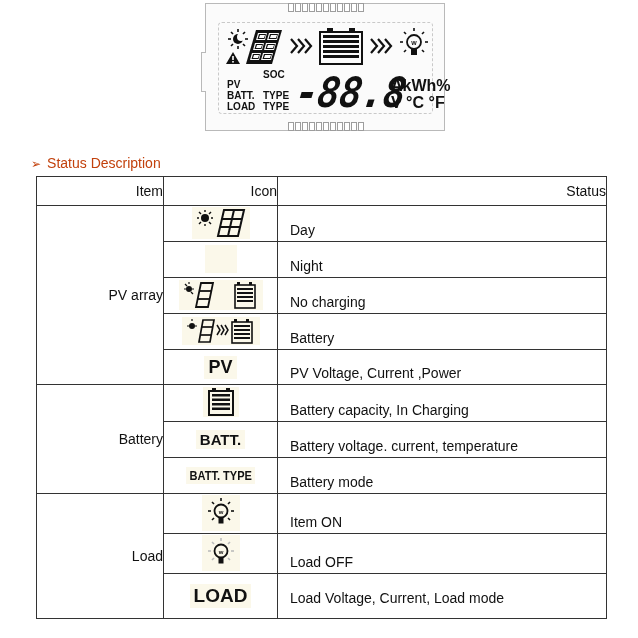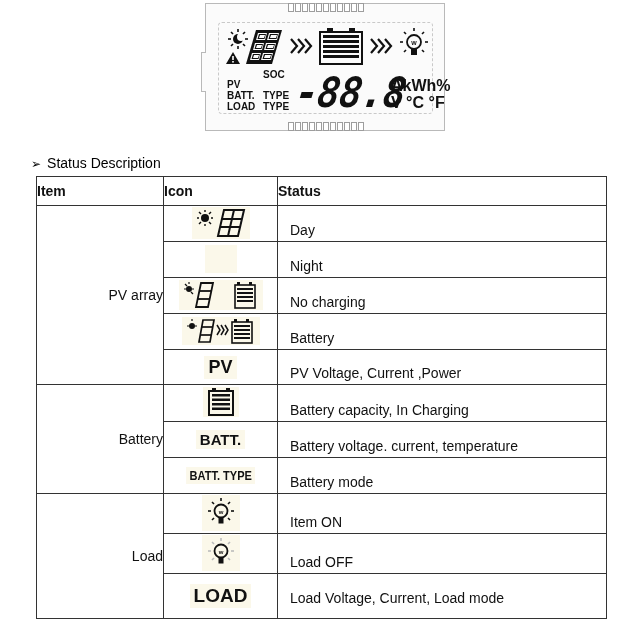--- a/index.html
+++ b/index.html
@@ -10,27 +10,27 @@
   .pins { position:absolute; left:82px; display:flex; gap:1px; }
   .pins.top { top:-1px; }
   .pins.bottom { bottom:-1px; }
   .pin { width:6px; height:9px; border:1px solid #9d9d9d; background:#fff; box-sizing:border-box; }
   .side-tab { position:absolute; left:-5px; top:48px; width:5px; height:40px; border:1px solid #b9b9b9; border-right:none; background:#fbfbfb; box-sizing:border-box; }
   .lcd-inner { position:absolute; left:12px; top:18px; width:215px; height:92px; border:1px dashed #c9c9c9; border-radius:4px; box-sizing:border-box; }
   .lcd-label { position:absolute; font-weight:bold; font-size:10px; line-height:11px; color:#111; white-space:pre; }
   .seg-digits { position:absolute; left:98px; top:52px; font-family:"DejaVu Sans Mono", monospace; font-size:38px; font-style:italic; font-weight:bold; letter-spacing:-1px; color:#111; line-height:38px; transform:skewX(-8deg) scaleY(1.1); }
 
   
-  .section-title { position:absolute; left:31px; top:155px; font-size:14px; color:#000000; }
+  .section-title { position:absolute; left:31px; top:155px; font-size:14px; color:#c2410c; }
   .section-title .arrow { margin-right:6px; font-size:12px; }
 
   
   .status-table { position:absolute; left:36px; top:176px; width:570px; border-collapse:collapse; table-layout:fixed; }
   .status-table th, .status-table td { border:1.5px solid #333; padding:0; font-size:14px; }
-  .status-table th { height:28px; font-weight:bold; text-align:left;border-radius:14px; }
+  .status-table th { height:28px; font-weight:normal; text-align:right;border-radius:14px; }
   .status-table td.item { text-align:right; vertical-align:middle; }
   .status-table td.icon { text-align:center; vertical-align:middle; }
   .status-table td.status { text-align:left; padding-left:12px; vertical-align:bottom; padding-bottom:3px; }
   .icon-box { display:inline-flex; align-items:center; justify-content:center; background:#fbf8ea; padding:1px 4px; }
   .txt-icon { font-weight:bold; color:#111; }
 </style>
 </head>
 <body>
 
 <div class="lcd-outer">

